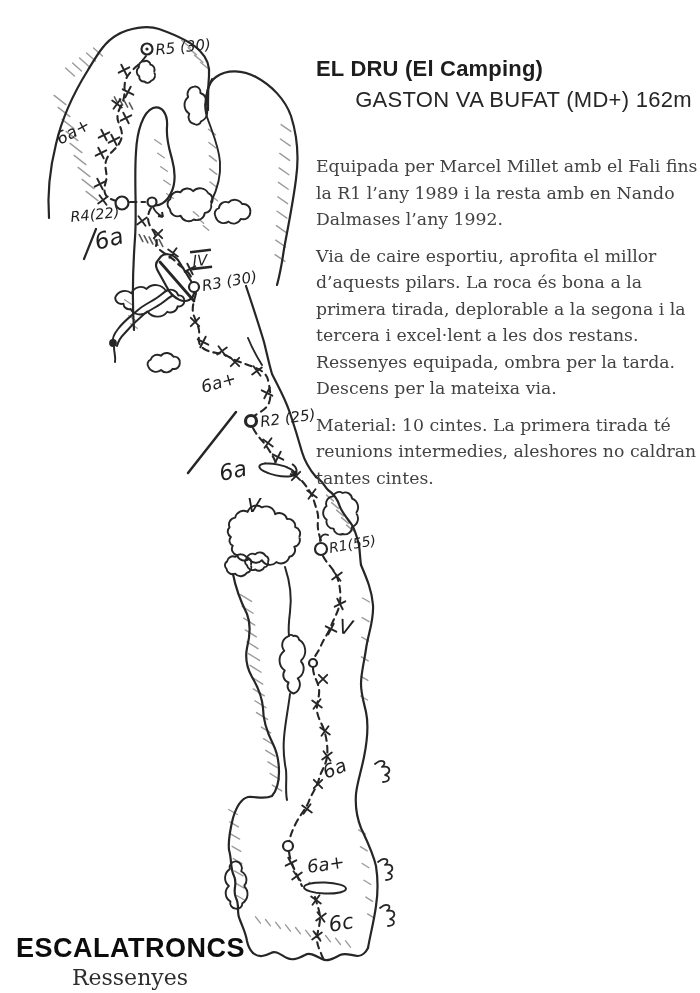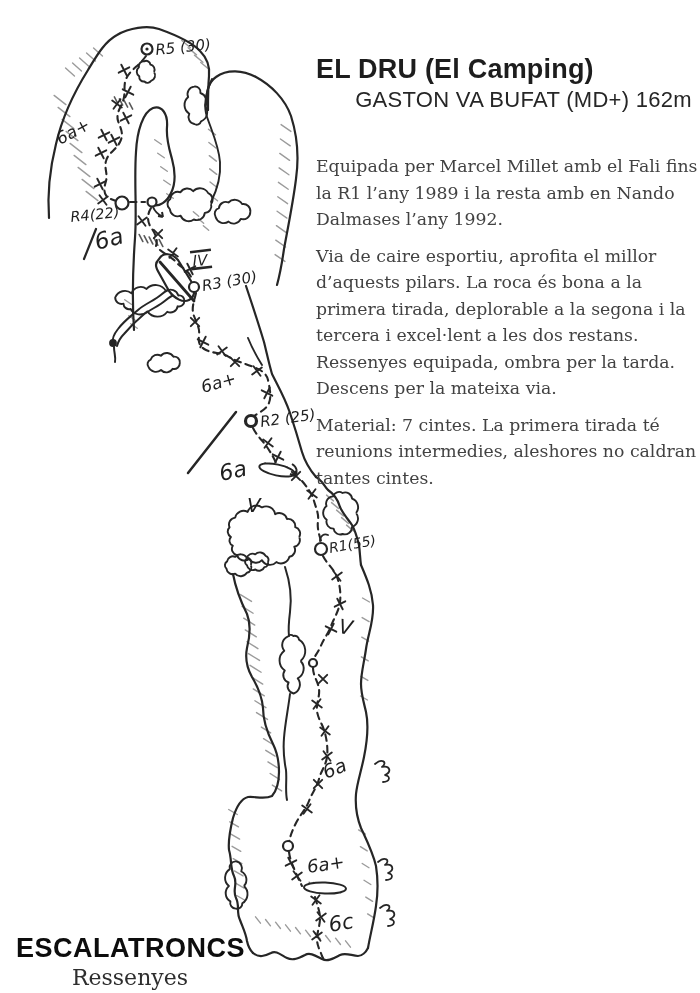--- a/index.html
+++ b/index.html
@@ -1,20 +1,20 @@
 <!DOCTYPE html>
 <html><head>
 <meta charset="utf-8">
 <style>
   html,body{margin:0;padding:0;background:#e8e8e8;}
   .page{position:relative;width:700px;height:993px;background:#ffffff;overflow:hidden;
         font-family:"Liberation Sans",sans-serif;}
   svg.topo{position:absolute;left:0;top:0;}
   .head{position:absolute;left:316px;top:54px;width:376px;color:#1d1d1d;}
-  .head h1{margin:0;font-size:27px;line-height:30px;font-weight:700;letter-spacing:.2px;}
+  .head h1{margin:0;font-size:22px;line-height:30px;font-weight:700;letter-spacing:.2px;}
   .head h1 .n{font-weight:700;}
   .head .sub{margin-top:3px;font-size:22px;font-weight:400;letter-spacing:.3px;color:#262626;text-align:right;}
   .desc{position:absolute;left:316px;top:141px;width:384px;margin-top:12px;}
   .desc p{margin:0 0 10px 0;font-family:"DejaVu Serif",serif;font-size:17.3px;
           line-height:26.5px;color:#424242;}
   .footer{position:absolute;left:16px;top:933px;width:228px;}
   .brand{font-size:27px;font-weight:700;letter-spacing:.5px;color:#0d0d0d;}
   .tagline{margin-top:1px;text-align:center;font-family:"DejaVu Serif",serif;
            font-size:22px;color:#2e2e2e;}
 </style>
@@ -331,20 +331,20 @@
   </svg>
 
   <header class="head">
     <h1><span class="b">EL DRU</span><span class="n"> (El Camping)</span></h1>
     <div class="sub">GASTON VA BUFAT (MD+) 162m</div>
   </header>
 
   <section class="desc">
     <p>Equipada per Marcel Millet amb el Fali fins la R1 l’any 1989 i la resta amb en Nando Dalmases l’any 1992.</p>
     <p>Via de caire esportiu, aprofita el millor d’aquests pilars. La roca és bona a la primera tirada, deplorable a la segona i la tercera i excel·lent a les dos restans. Ressenyes equipada, ombra per la tarda. Descens per la mateixa via.</p>
-    <p>Material: 7 cintes. La primera tirada té reunions intermedies, aleshores no caldran tantes cintes.</p>
+    <p>Material: 10 cintes. La primera tirada té reunions intermedies, aleshores no caldran tantes cintes.</p>
   </section>
 
   <footer class="footer">
     <div class="brand">ESCALATRONCS</div>
     <div class="tagline">Ressenyes d’escalada</div>
   </footer>
 </div>
 
 </body></html>

